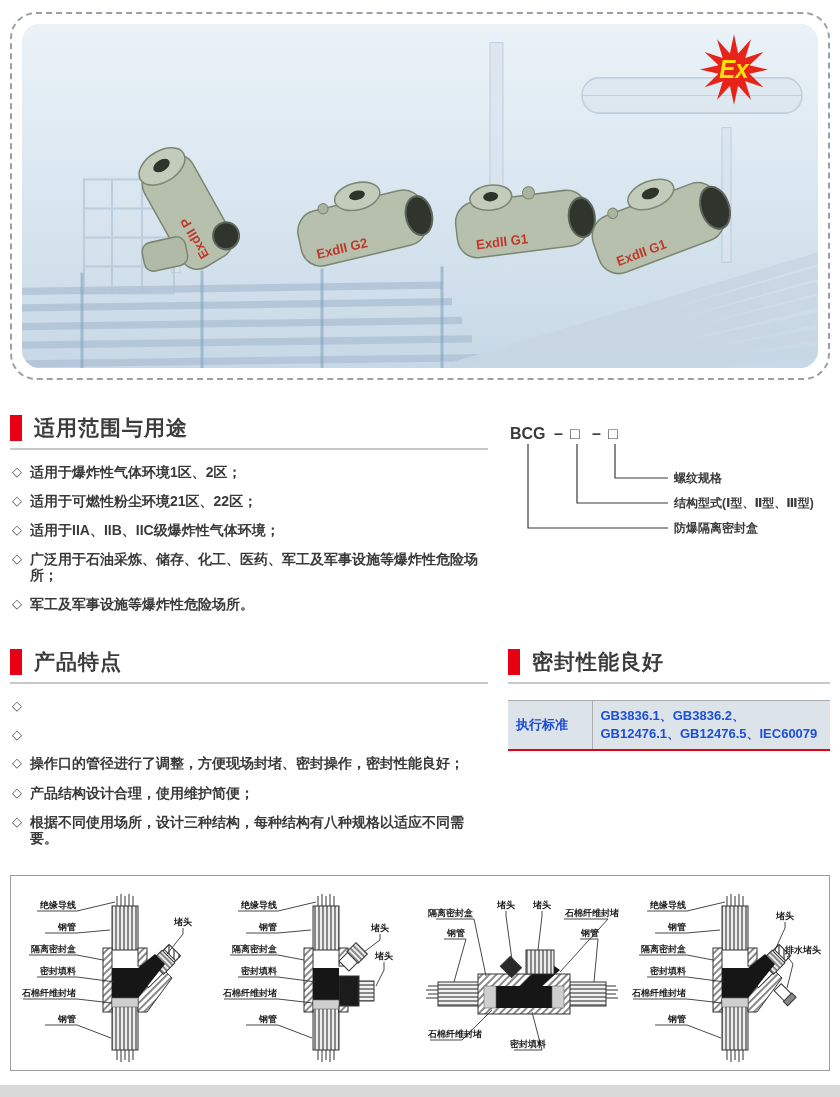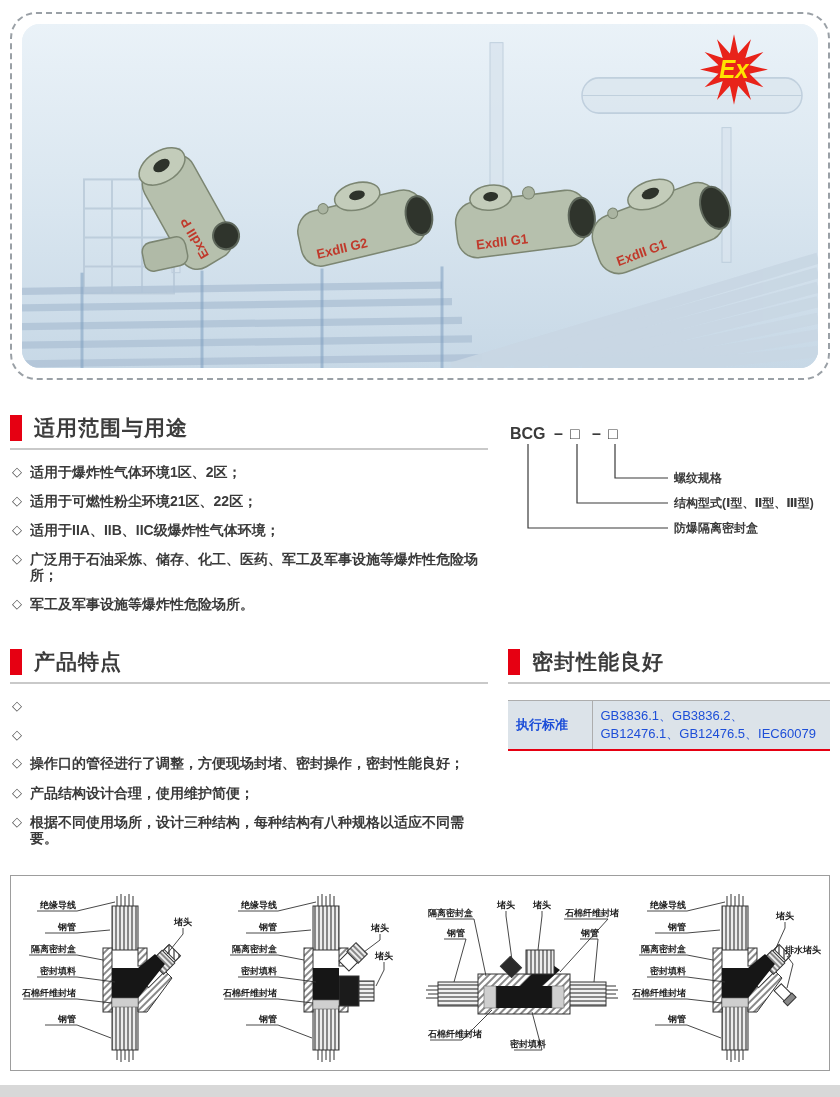--- a/index.html
+++ b/index.html
@@ -27,21 +27,21 @@
 
   
   .model-svg{margin-top:6px;}
   .model-svg text{fill:#3a3a3a;font-weight:bold;}
 
   
   table.params{width:322px;margin-top:16px;border-collapse:collapse;font-size:13px;color:#1d4ed8;border-top:1px solid #adadad;border-bottom:1px solid #adadad;}
   table.params td{padding:6px 8px;vertical-align:middle;border-top:1px solid #adadad;}
   table.params tr:first-child td{border-top:none;background:var(--table_head_bg);border-bottom:2px solid var(--accent);}
   table.params td.lbl{width:84px;font-weight:bold;border-right:1px solid #adadad;white-space:nowrap;}
-  table.params td.val{font-weight:normal;margin-top:40px;}
+  table.params td.val{font-weight:bold;margin-top:40px;}
 
   
   .usage{margin-top:16px;padding:0 10px;}
   .usage-box{margin-top:10px;border:1px solid #9d9d9d;background:#fff;display:grid;grid-template-columns:repeat(4,1fr);padding:16px 2px 6px;}
   .diagram{text-align:center;}
   .diagram svg{display:block;margin:0 auto;}
   .diagram text{font-size:9px;font-weight:bold;fill:#222;}
 
   .footer-strip{position:absolute;left:0;right:0;bottom:0;height:12px;background:#d8d8d8;}
 </style>

